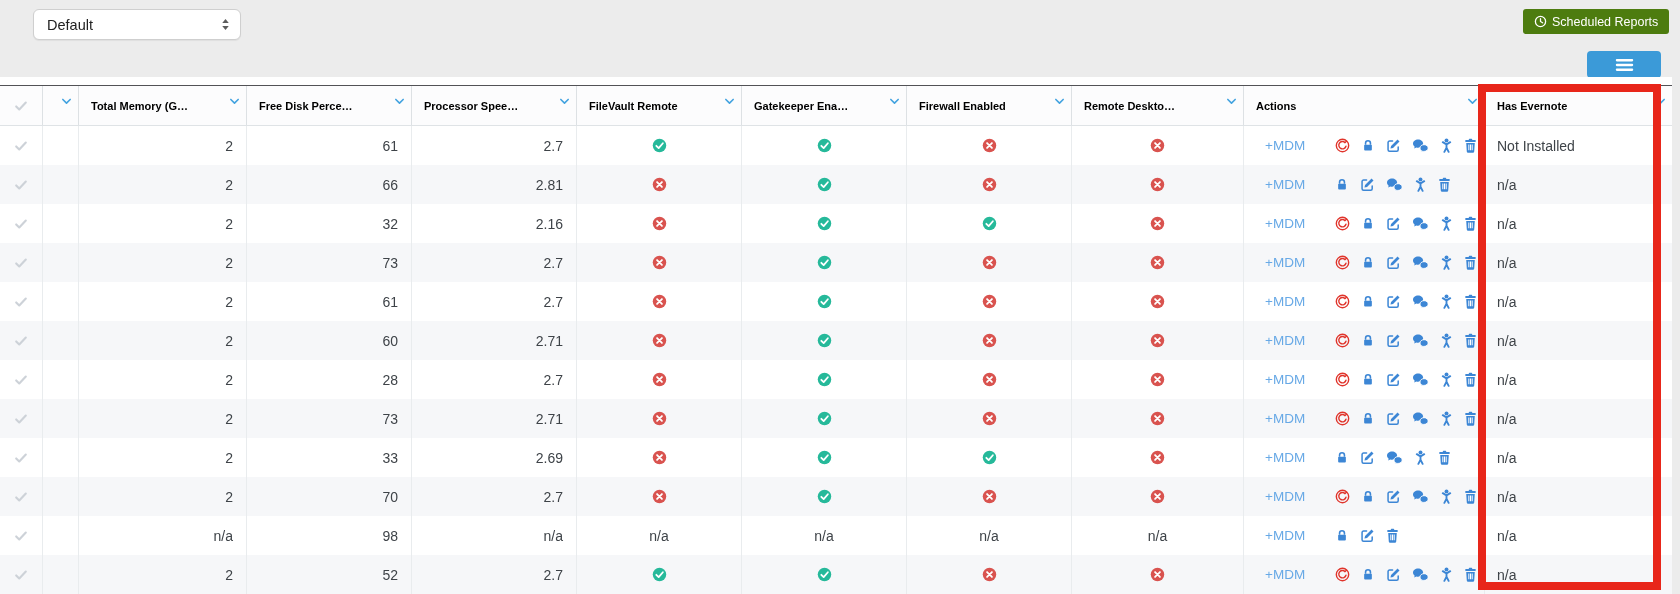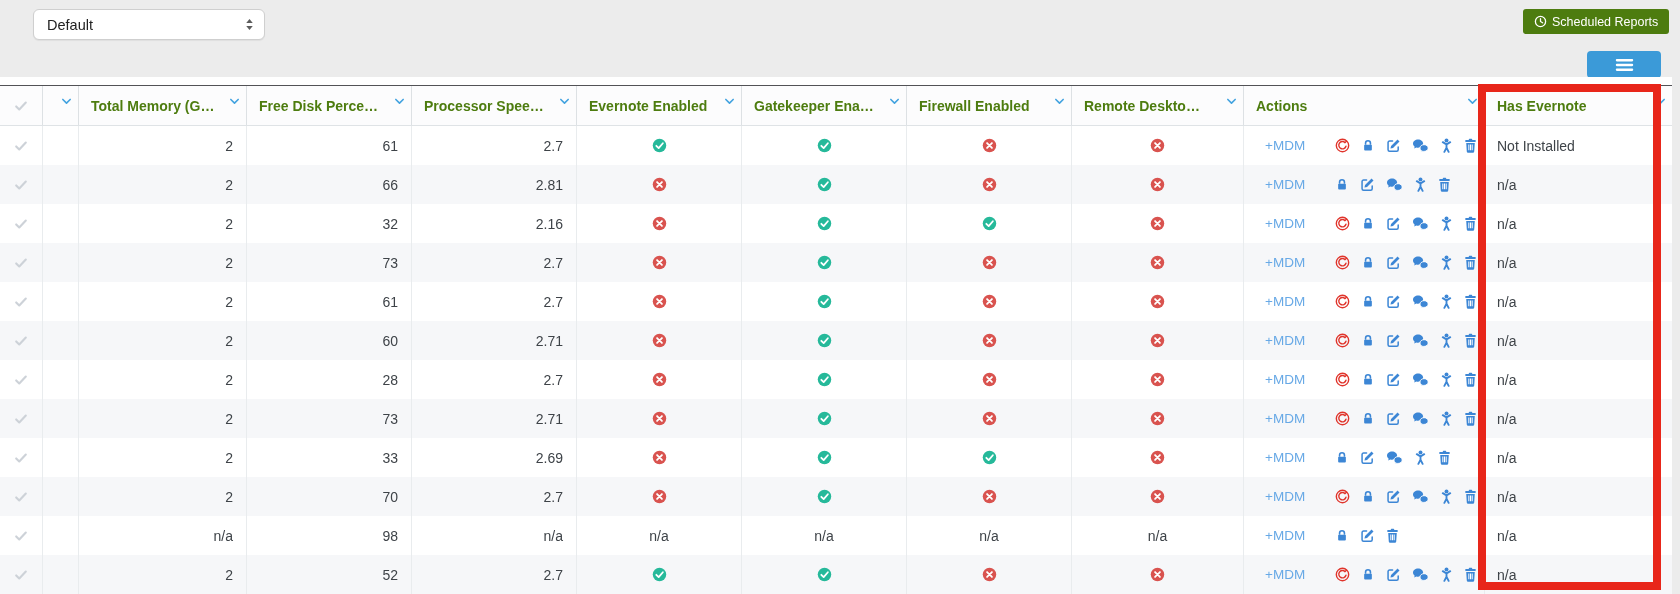--- a/index.html
+++ b/index.html
@@ -4,21 +4,21 @@
 <style>
   html,body{margin:0;padding:0;}
   body{
     width:1680px;height:594px;overflow:hidden;position:relative;
     background:#ececec;
     font-family:"Liberation Sans", sans-serif;
     -webkit-font-smoothing:antialiased;
   }
   
   .select{
-    position:absolute;left:33px;top:9px;width:232px;height:31px;
+    position:absolute;left:33px;top:9px;width:208px;height:31px;
     background:#fff;border:1px solid #cfcfcf;border-radius:6px;
     box-shadow:0 1px 1px rgba(0,0,0,.06);
     display:flex;align-items:center;box-sizing:border-box;
     padding:0 10px 0 13px;font-size:14.5px;color:#222;cursor:default;
   }
   .select .val{flex:1 1 auto;}
   .select .updown{display:flex;align-items:center;}
   .sched{
     position:absolute;left:1523px;top:9px;height:25px;
     background:#4d7c0f;border:none;border-radius:3px;color:#fff;
@@ -41,21 +41,21 @@
   }
   .thead{
     height:41px;background:#fcfcfd;
     border-top:1.5px solid #525256;
     border-bottom:1px solid #dfe3e6;
     box-sizing:border-box;
   }
   .th{
     position:relative;display:flex;align-items:center;
     border-right:1px solid #dde1e4;
-    font-size:14px;font-weight:bold;color:#4d7c0f;
+    font-size:11px;font-weight:bold;color:#000000;
     box-sizing:border-box;white-space:nowrap;overflow:hidden;text-align:center;
   }
   .th:last-child{border-right:none;}
   .th .th-label{padding-left:12px;}
   .th.c{justify-content:center;}
   .th .sort{position:absolute;right:5px;top:9px;}
   .tr{height:39px;background:#fff;}
   .tr.alt{background:#f6f7f9;}
   .td{
     display:flex;align-items:center;border-right:1px solid #e9ecee;
@@ -141,21 +141,21 @@
       </div>
       <div class="th">
         <span class="th-label">Processor Spee…</span>
         <span class="icn sort">
           <svg width="13" height="13" viewBox="0 0 16 16">
             <path d="M3.5 5.5 L8 10 L12.5 5.5" fill="none" stroke="#43a3e0" stroke-width="2" stroke-linecap="round" stroke-linejoin="round"></path>
           </svg>
         </span>
       </div>
       <div class="th">
-        <span class="th-label">Evernote Enabled</span>
+        <span class="th-label">FileVault Remote</span>
         <span class="icn sort">
           <svg width="13" height="13" viewBox="0 0 16 16">
             <path d="M3.5 5.5 L8 10 L12.5 5.5" fill="none" stroke="#43a3e0" stroke-width="2" stroke-linecap="round" stroke-linejoin="round"></path>
           </svg>
         </span>
       </div>
       <div class="th">
         <span class="th-label">Gatekeeper Ena…</span>
         <span class="icn sort">
           <svg width="13" height="13" viewBox="0 0 16 16">

